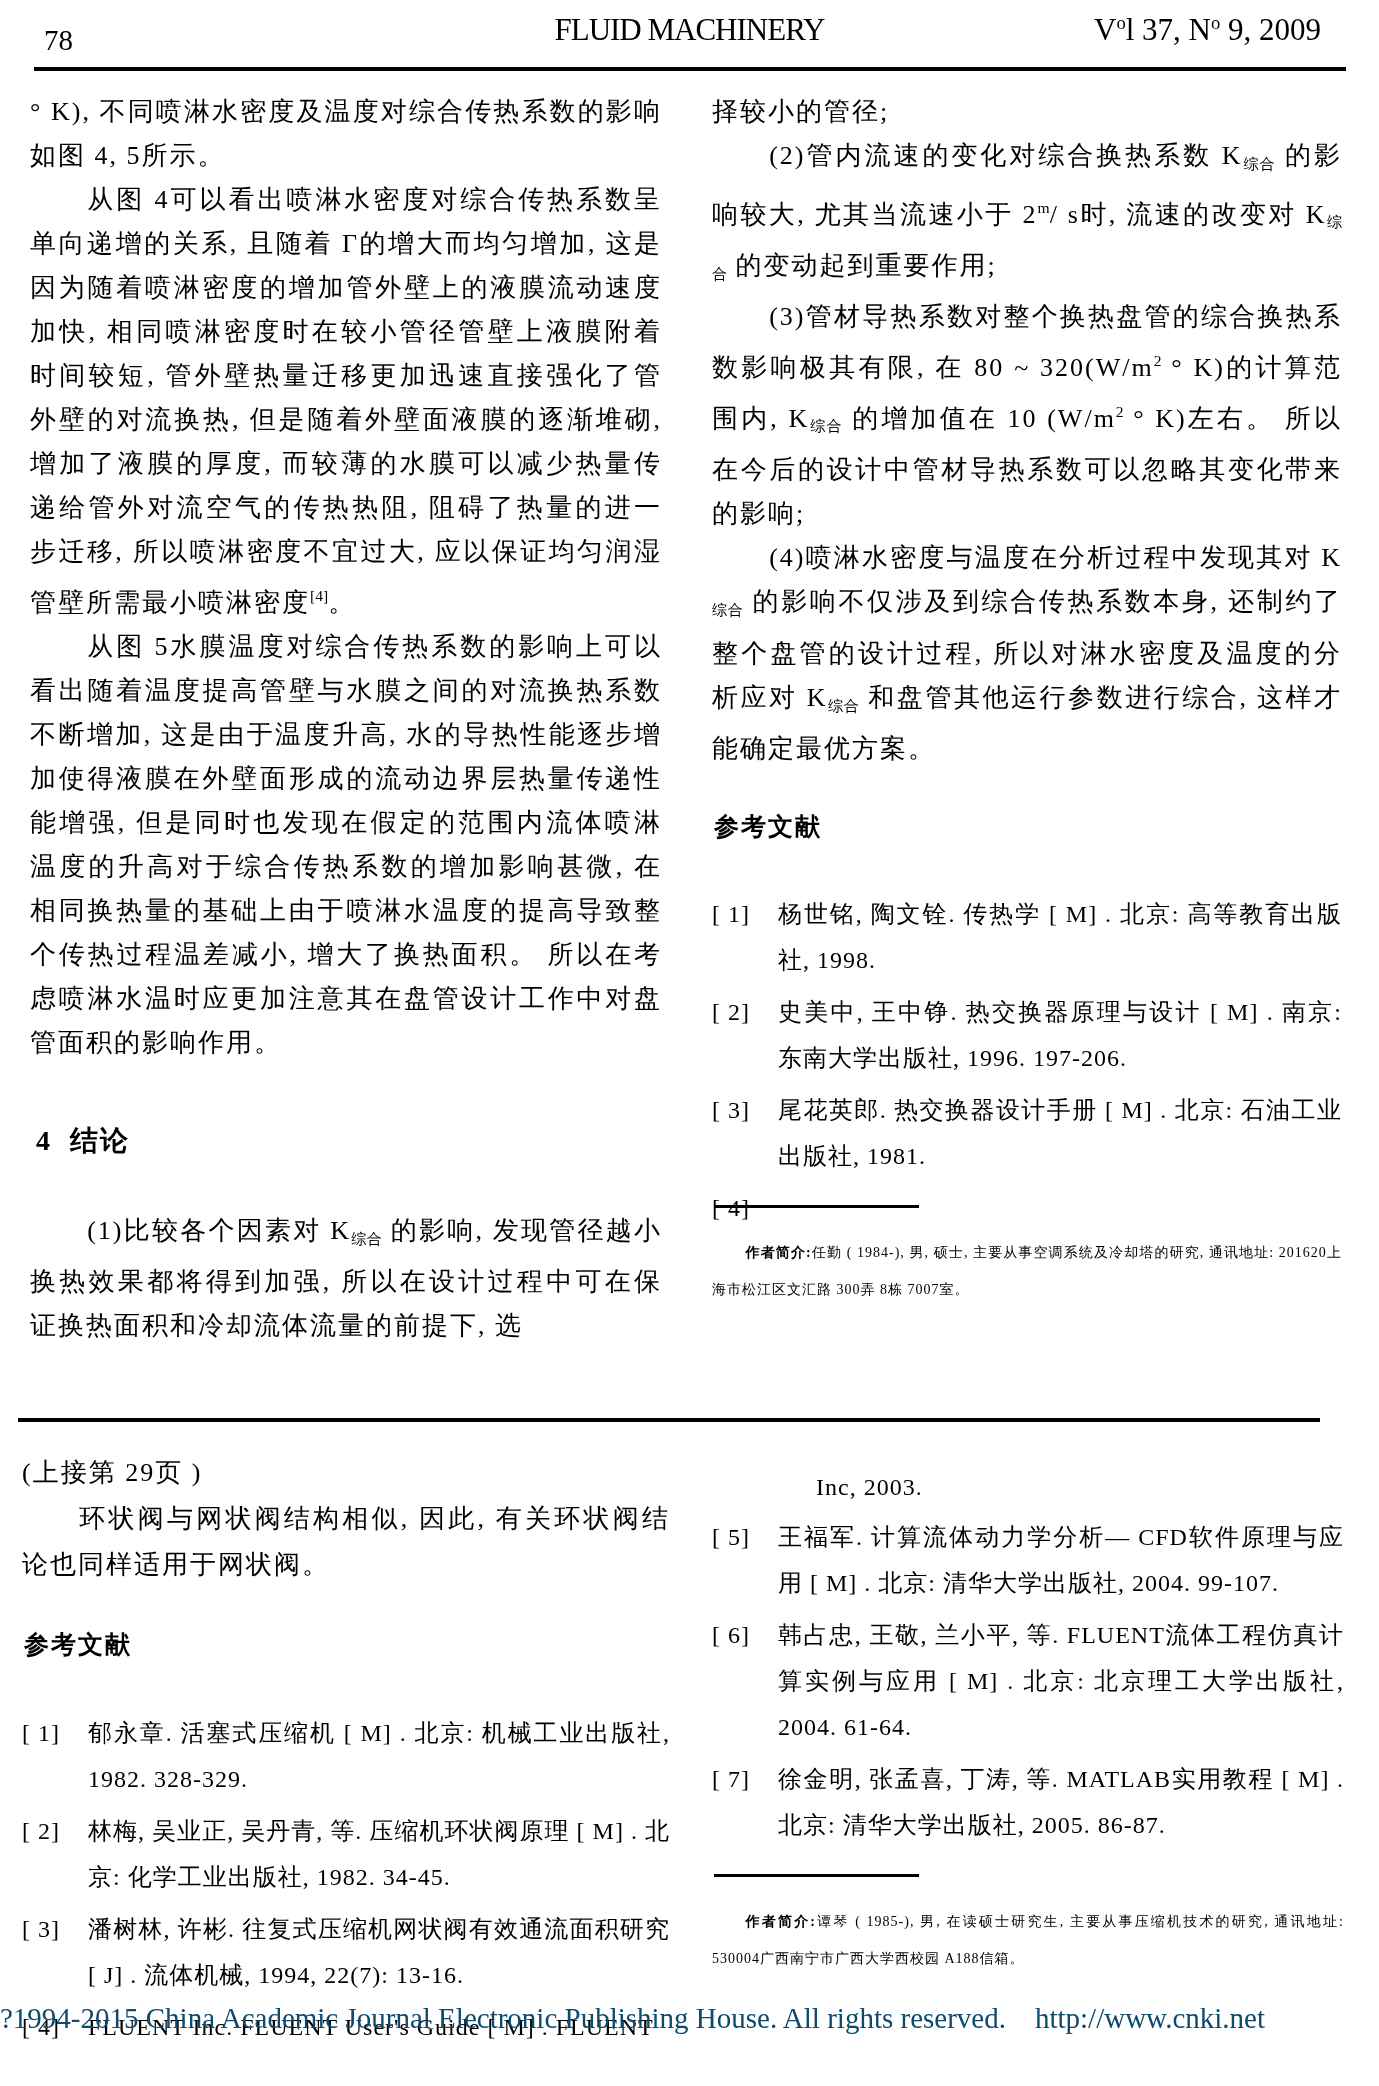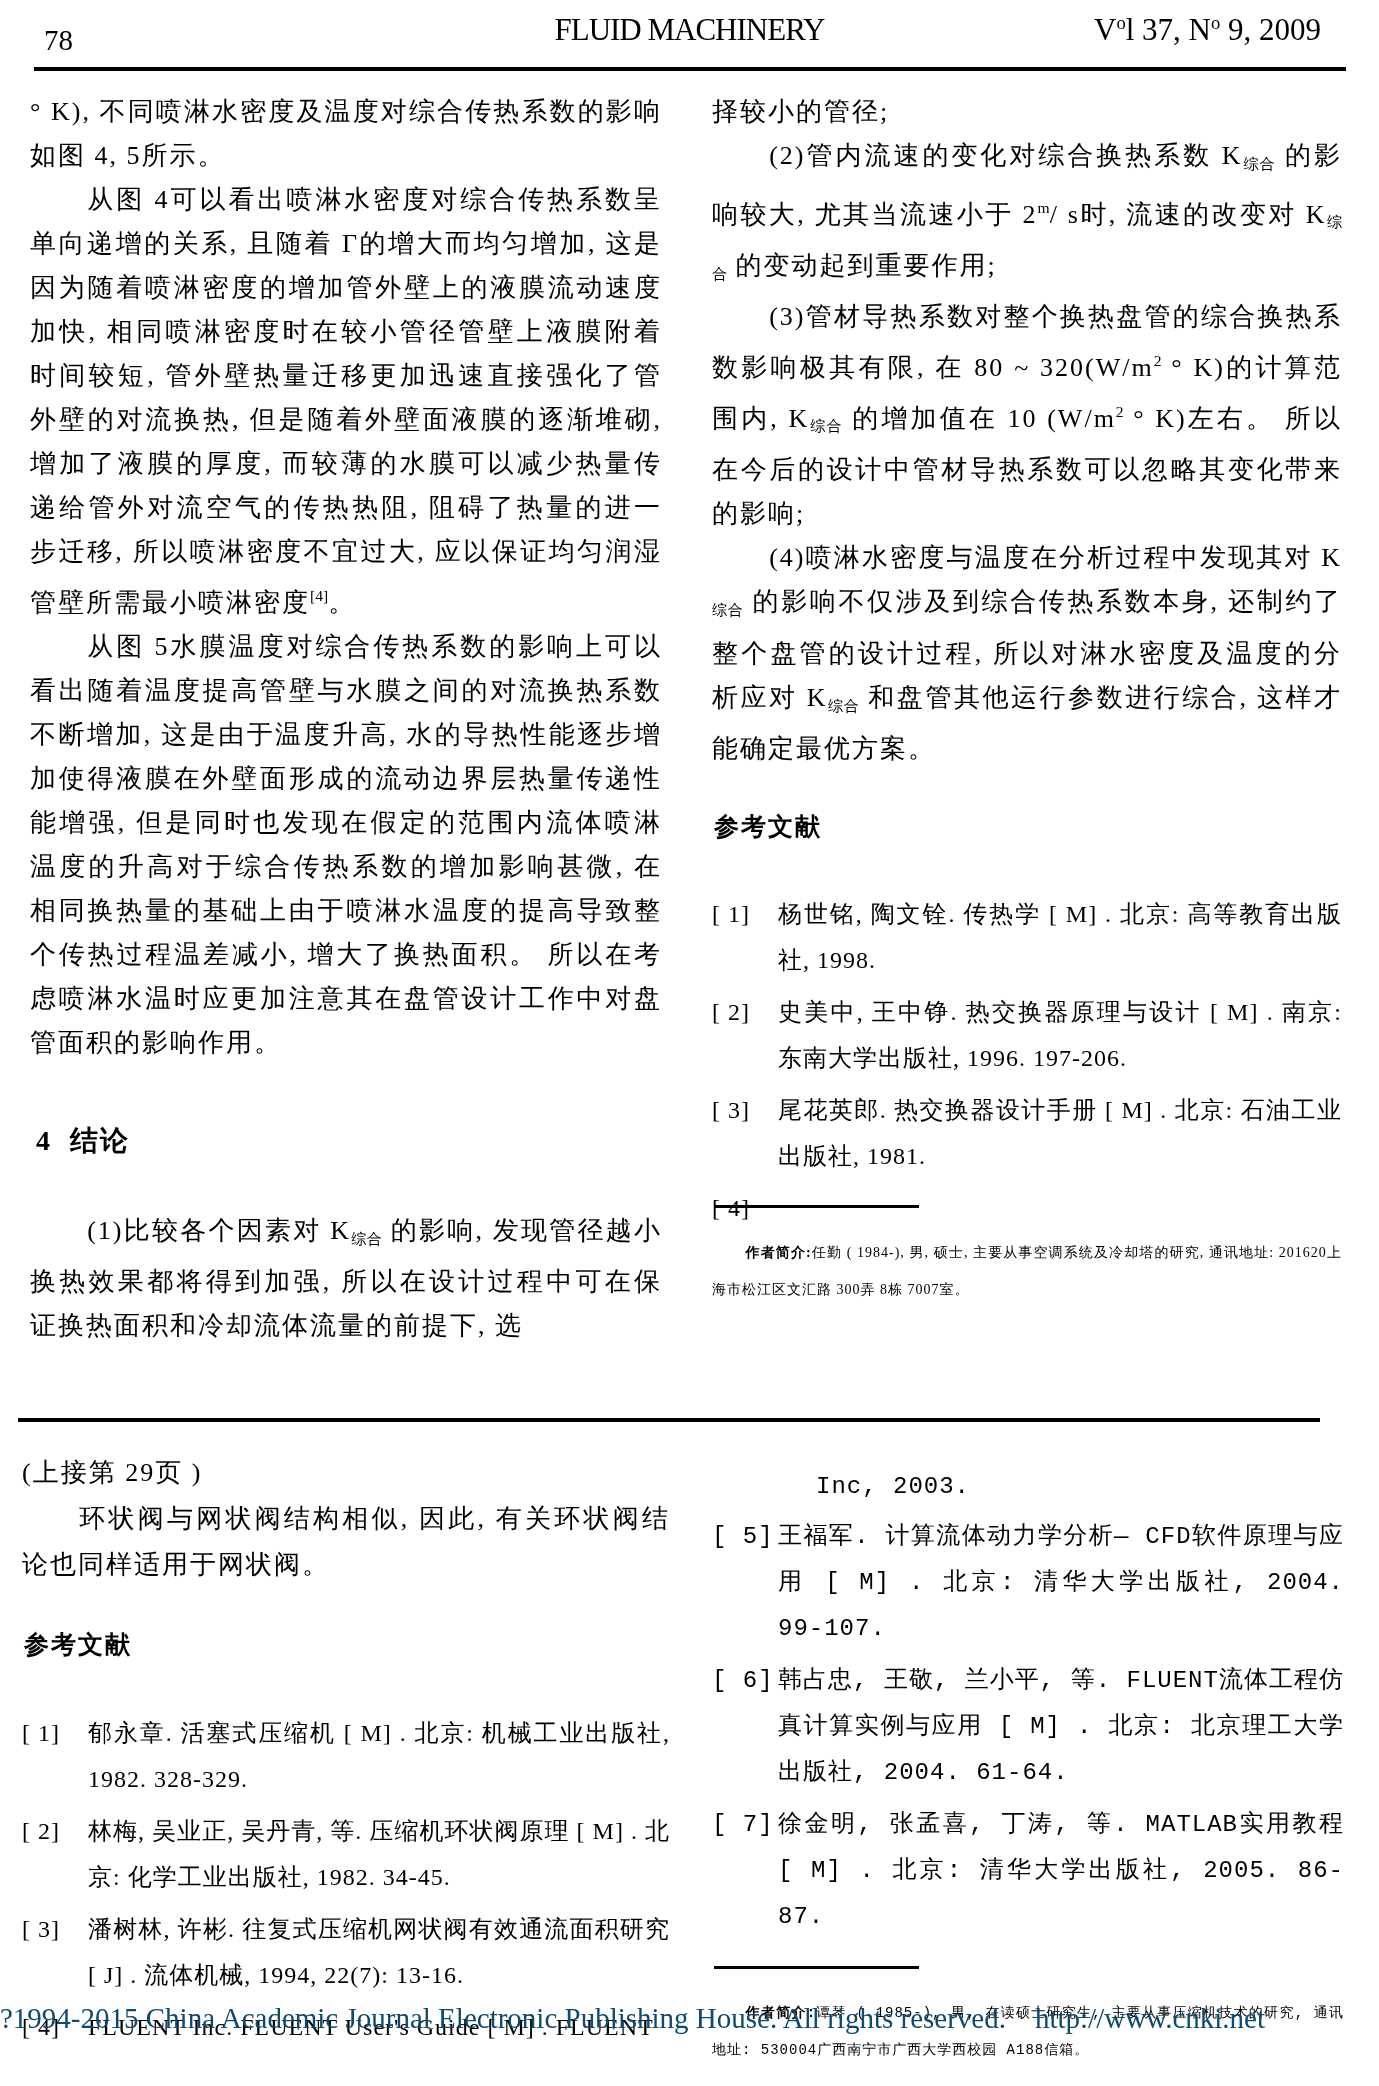--- a/index.html
+++ b/index.html
@@ -12,21 +12,21 @@
   
   .hdr-pagenum{left:44px;top:24px;font-size:29px;}
   .hdr-journal{left:0;right:0;top:12px;text-align:center;font-size:31px;letter-spacing:-1px;}
   .hdr-issue{right:58px;top:12px;font-size:31px;text-align:center;}
   .hdr-rule{left:34px;top:67px;width:1312px;height:4px;background:#000;}
   
   .col{position:absolute;text-align:justify;font-size:26px;line-height:44px;letter-spacing:2px;}
   .col-tl{left:30px;top:90px;width:632px;}
   .col-tr{left:712px;top:90px;width:630px;}
   .col-bl{left:22px;top:1450px;width:648px;line-height:46px;}
-  .col-br{left:712px;top:1450px;width:632px;line-height:46px;font-family:Liberation Mono, monospace;}
+  .col-br{left:712px;top:1450px;width:632px;line-height:46px;}
   p{margin:0;}
   p.ind{text-indent:2.2em;}
   .sup{font-size:60%;vertical-align:super;letter-spacing:0;}
   .sub{font-size:58%;vertical-align:-0.30em;letter-spacing:0;}
   .sec-head{font-weight:bold;font-size:28px;margin:54px 0 46px 6px;white-space:pre;letter-spacing:2px;}
   .refs-head{font-weight:bold;font-size:25px;margin:34px 0 42px 2px;letter-spacing:2px;}
   .refs{font-size:24px;line-height:46px;letter-spacing:1px;}
   .ref{position:relative;padding-left:66px;margin-bottom:6px;}
   .ref .lbl{position:absolute;left:0;top:0;}
   .cont-line{font-size:24px;letter-spacing:1px;padding-left:104px;margin:14px 0 4px 0;}

